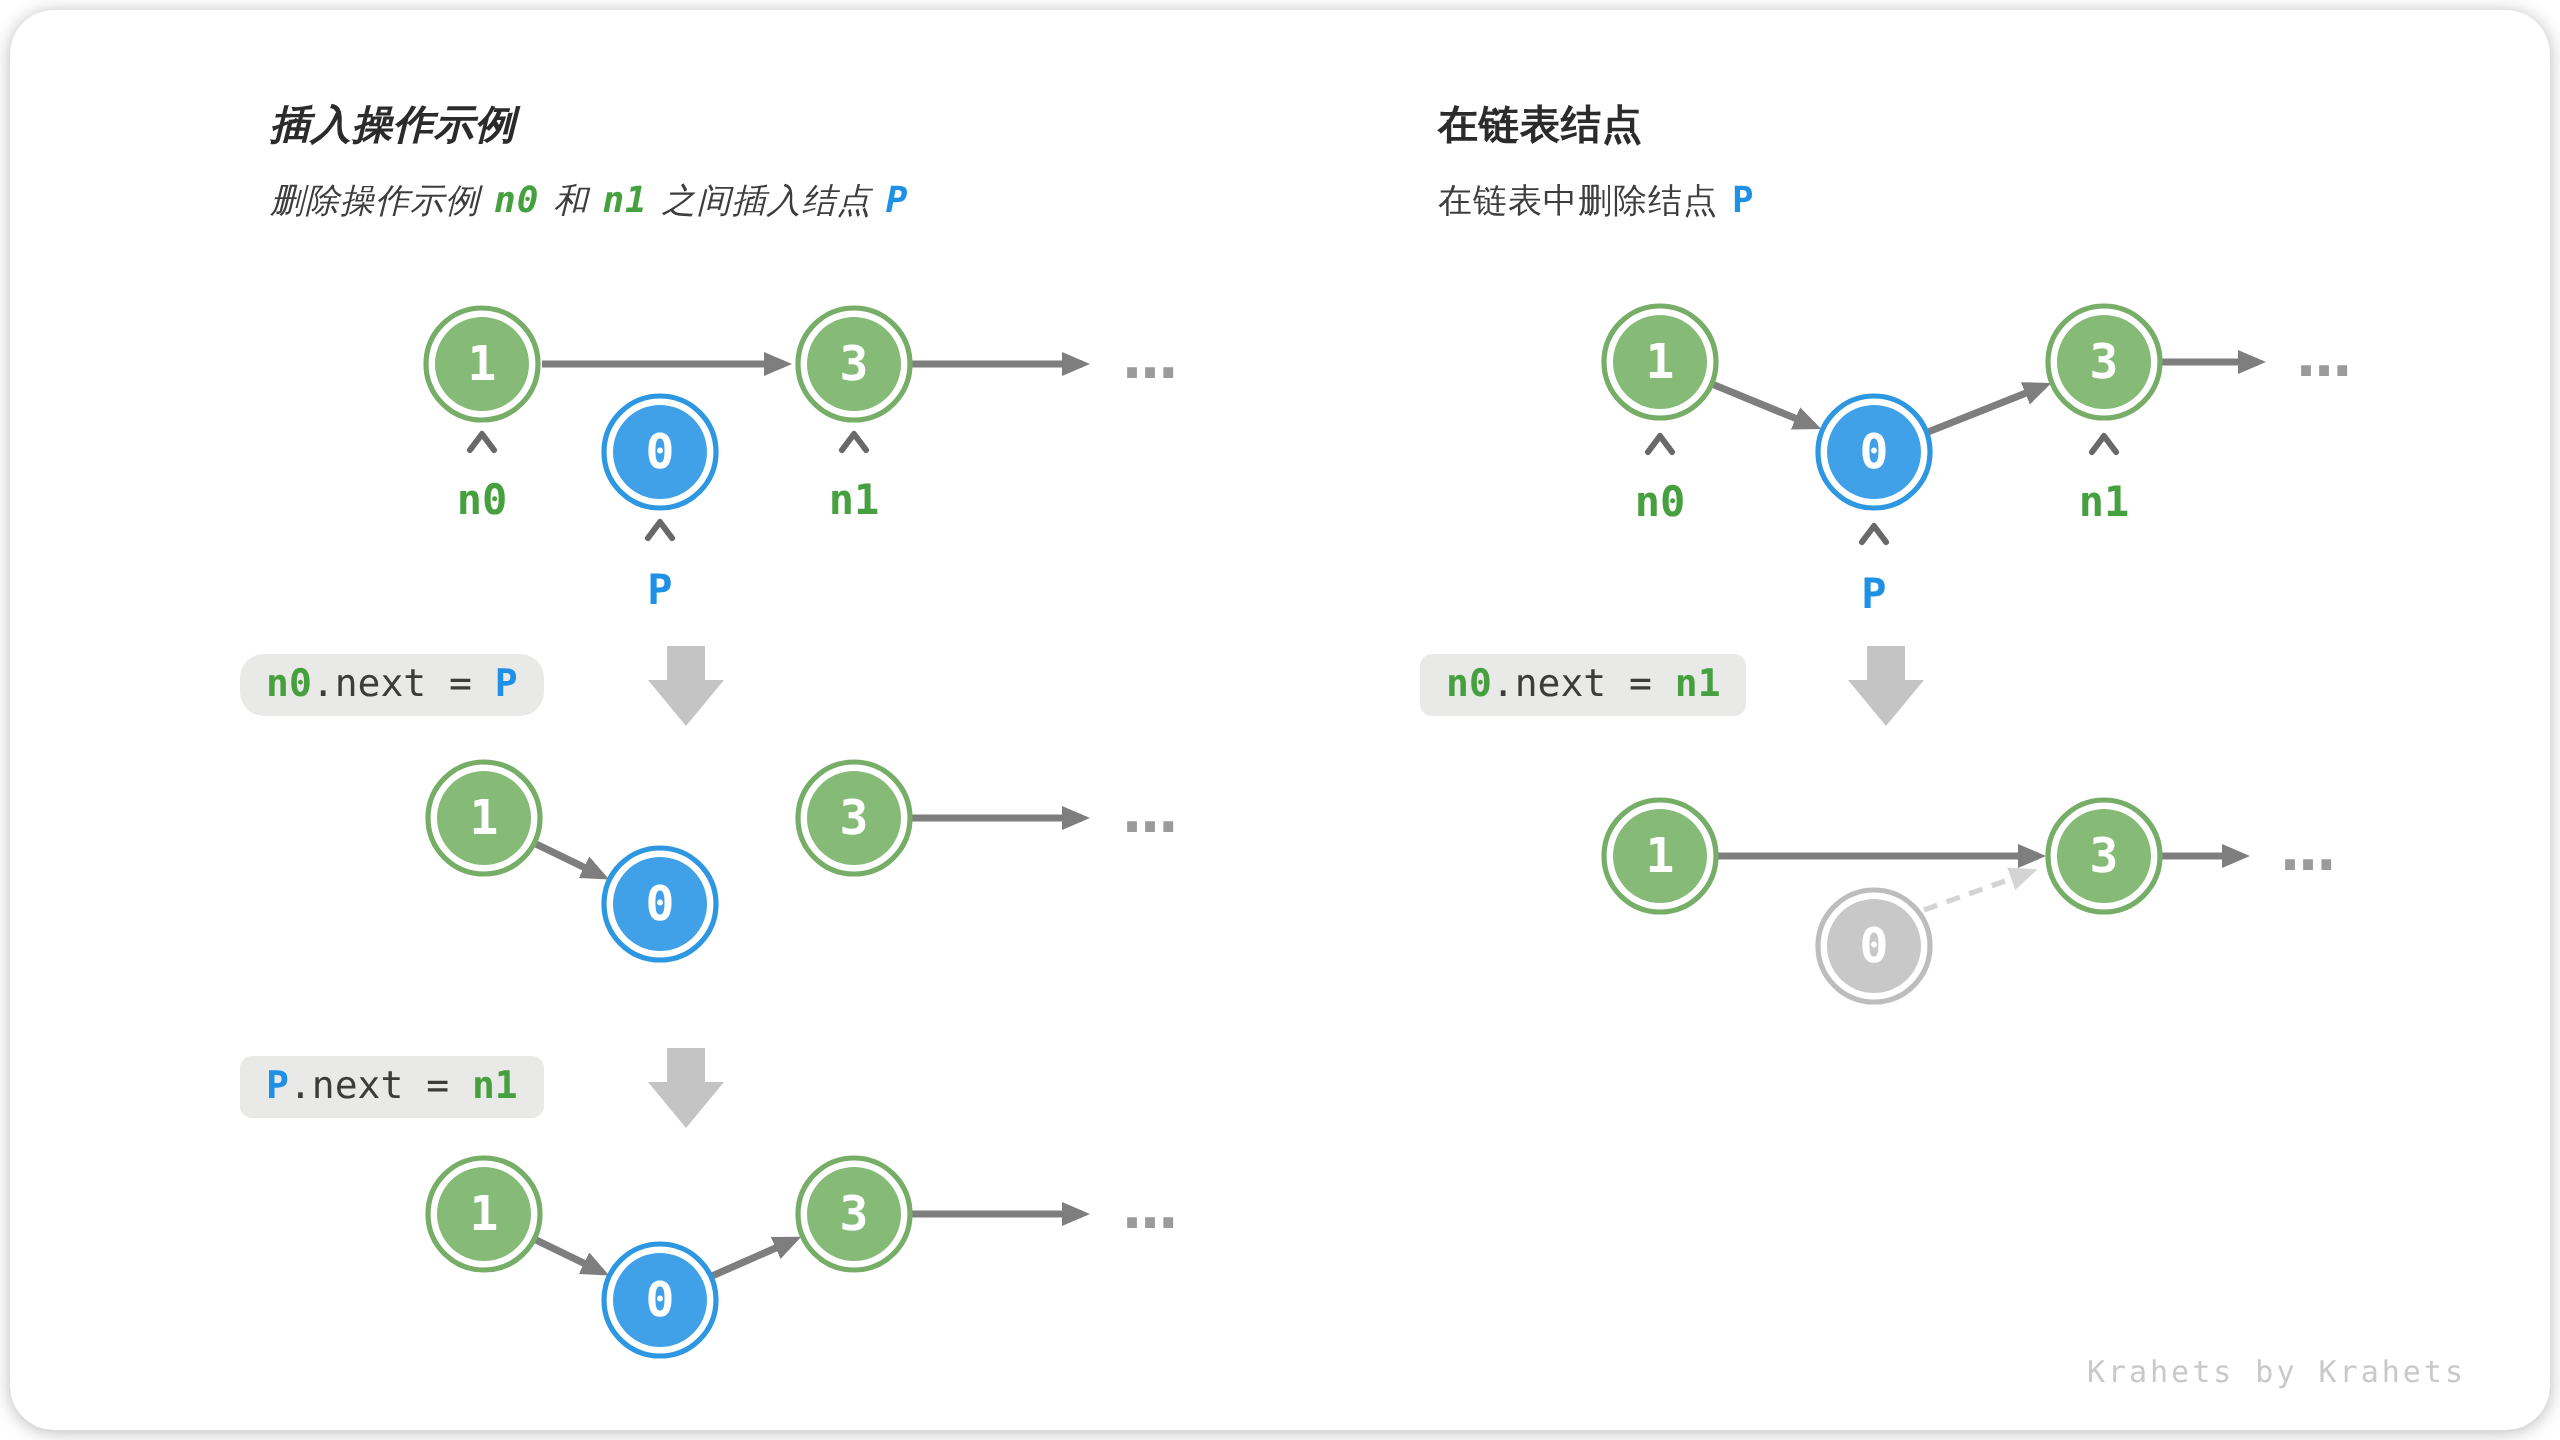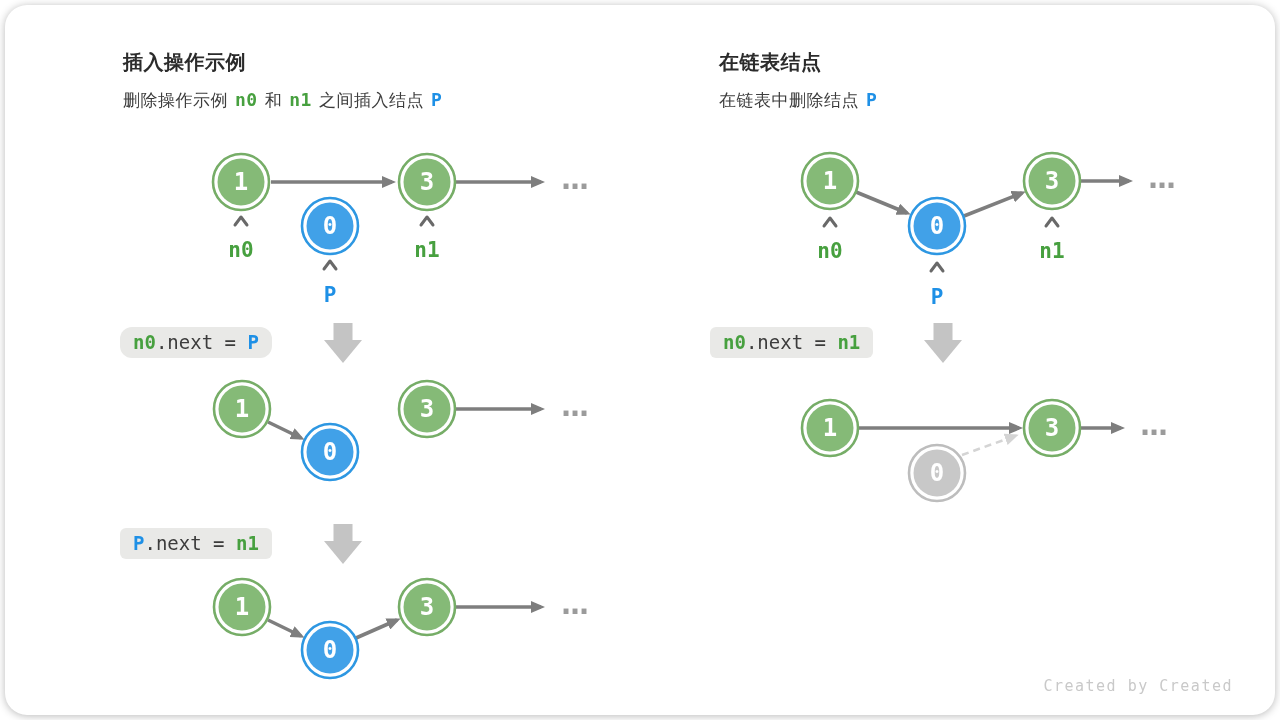--- a/index.html
+++ b/index.html
@@ -187,30 +187,30 @@
       <circle class="node-inner" cx="932" cy="468" r="23.5"></circle>
       <text class="nval" x="932" y="468">0</text>
     </g>
     <g class="node green">
       <circle class="node-outer" cx="1047" cy="423" r="28"></circle>
       <circle class="node-inner" cx="1047" cy="423" r="23.5"></circle>
       <text class="nval" x="1047" y="423">3</text>
     </g>
   </svg>
 
-  <div class="header" style="left:118px;top:44px;">
+  <div class="header" style="left:130px;top:44px;font-style:italic;">
     <div class="h-title">插入操作示例</div>
     <div class="h-sub"><span>删除操作示例</span><span class="tok green">n0</span><span>和</span><span class="tok green">n1</span><span>之间插入结点</span><span class="tok blue">P</span></div>
   </div>
 
   <div class="header" style="left:714px;top:44px;">
     <div class="h-title">在链表结点</div>
     <div class="h-sub"><span>在链表中删除结点</span><span class="tok blue">P</span></div>
   </div>
 
   <div class="codebox" style="left:115px;top:322px;border-radius:12px;"><span class="lhs c-green">n0</span><span>.next = </span><span class="rhs c-blue">P</span></div>
 
   <div class="codebox" style="left:115px;top:523px;text-align:right;"><span class="lhs c-blue">P</span><span>.next = </span><span class="rhs c-green">n1</span></div>
 
   <div class="codebox" style="left:705px;top:322px;"><span class="lhs c-green">n0</span><span>.next = </span><span class="rhs c-green">n1</span></div>
 
-  <div class="watermark">Created by Created</div>
+  <div class="watermark">Krahets by Krahets</div>
 </div>
 
 </body></html>

